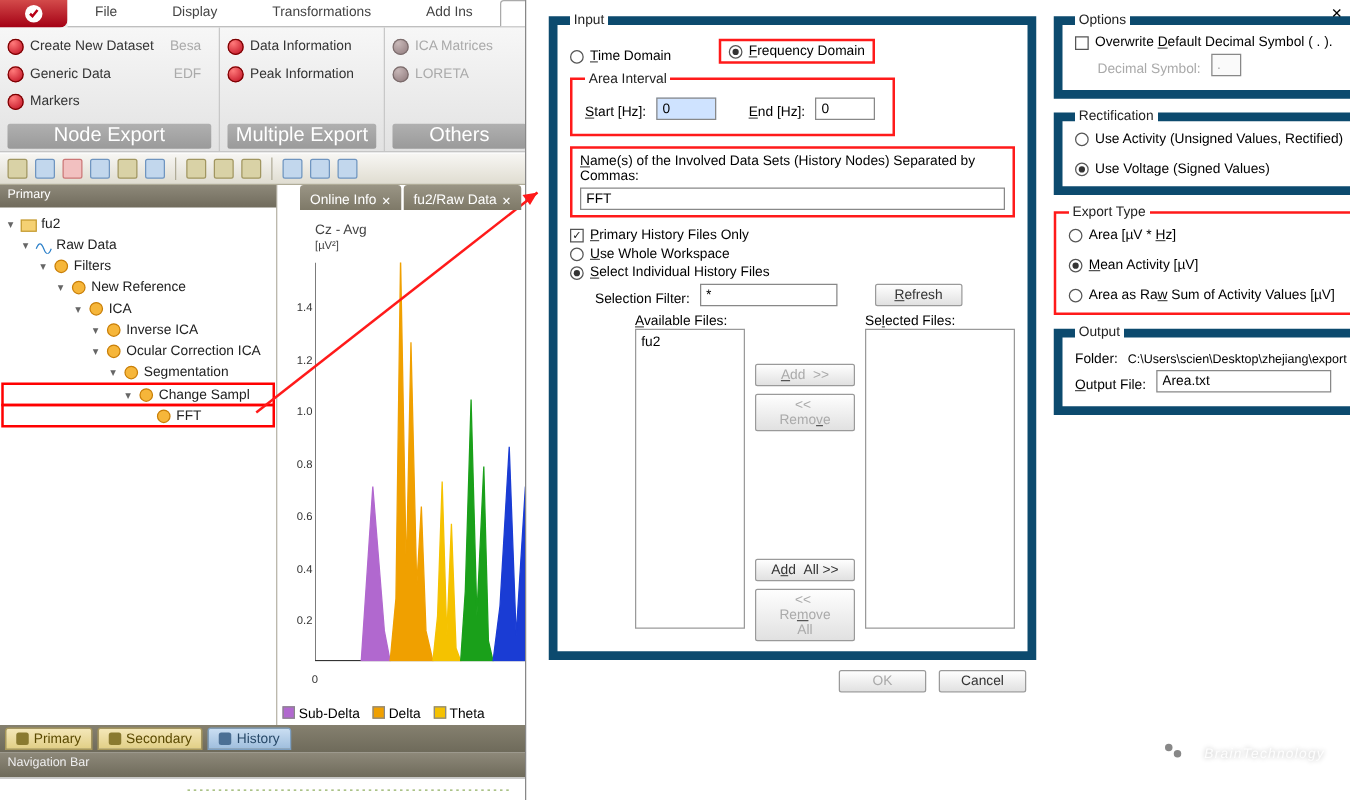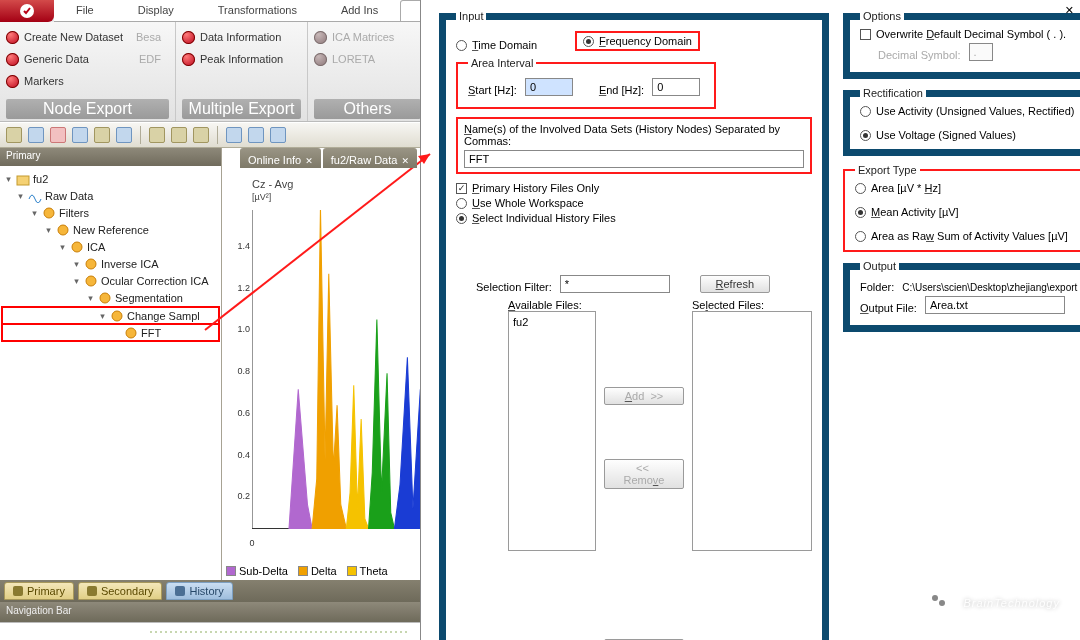--- a/index.html
+++ b/index.html
@@ -44,34 +44,34 @@
 .vtab { background:linear-gradient(#9a9585,#7e7968); color:#fff; padding:2px 8px; border-radius:3px 3px 0 0; margin-right:2px; display:flex; align-items:flex-end; gap:4px;}
 .vtab .x { font-size:9px;}
 .chart-area { position:absolute; left:0; top:26px; right:0; bottom:22px; }
 .chart-head { padding:4px 8px 0 30px; color:#444; }
 .axis-y { position:absolute; left:4px; top:30px; bottom:20px; width:26px; }
 .ylab { position:absolute; right:2px; font-size:9px; color:#333; transform:translateY(-50%); }
 svg.plot { position:absolute; left:30px; top:36px; right:2px; bottom:22px; }
 .axis-x { position:absolute; left:30px; right:4px; bottom:6px; height:14px; }
 .xlab { position:absolute; font-size:9px; color:#333; transform:translateX(-50%);}
 .legend { position:absolute; bottom:0; left:4px; height:18px; display:flex; gap:10px; align-items:center; font-size:9px; }
-.lg { display:flex; align-items:center; gap:3px; }
+.lg { display:flex; gap:3px; }
 .sw { width:10px; height:10px; border:1px solid #888; }
 
 
 .dialog { position:absolute; left:420px; top:0; right:0; bottom:0; background:#fff; border-left:1px solid #888; padding:10px 14px 10px 18px; }
 fieldset { border:7px solid #0c4a6e; margin:0 0 8px 0; padding:6px 10px 8px 10px; }
 legend { color:#222; padding:0 3px; }
 .row { display:flex; align-items:flex-end; gap:8px; margin:3px 0; }
 input[type=text] { border:1px solid #888; padding:1px 4px; height:18px; font-size:11px; }
 .radio, .check { display:flex; align-items:center; gap:5px; }
 .rdot { width:11px; height:11px; border:1px solid #555; border-radius:50%; background:#fff; display:flex; align-items:center; justify-content:center;}
 .rdot.on::after { content:""; width:5px; height:5px; background:#333; border-radius:50%; }
 .cbox { width:11px; height:11px; border:1px solid #555; background:#fff; display:flex; align-items:center; justify-content:center; font-size:9px; color:#222;}
-.btn { background:linear-gradient(#fefefe,#e1e1e1); border:1px solid #9a9a9a; border-radius:2px; padding:2px 12px; min-width:70px; text-align:center; color:#333;margin-top:48px; }
+.btn { background:linear-gradient(#fefefe,#e1e1e1); border:1px solid #9a9a9a; border-radius:2px; padding:2px 12px; min-width:70px; text-align:center; color:#333; }
 .btn.dim { color:#aaa; }
 .listbox { border:1px solid #9a9a9a; background:#fff; padding:4px; overflow:auto; }
 .redbox { border:2px solid #ff1a1a; }
 
 .tabs-bottom { position:absolute; left:0; bottom:38px; height:22px; display:flex; align-items:center; background:linear-gradient(#85806f,#6e6a5a); padding:0 4px; gap:4px; width:420px;}
 .btab { background:linear-gradient(#f4e7b9,#e1cf86); padding:2px 8px; border:1px solid #a8985a; border-radius:3px 3px 0 0; color:#5a4900; display:flex; align-items:center; gap:4px;}
 .btab.alt { background:linear-gradient(#cadef2,#9fbedd); color:#274868; border-color:#7da0c2;}
 .btab .ic { width:10px; height:10px; background:#8a7a30; border-radius:2px;}
 .btab.alt .ic { background:#4b6f94;}
 .navbar { position:absolute; left:0; bottom:18px; height:20px; width:420px; background:linear-gradient(#8e897a,#6e6a5a); color:#eee; font-size:10px; padding:3px 6px;}

